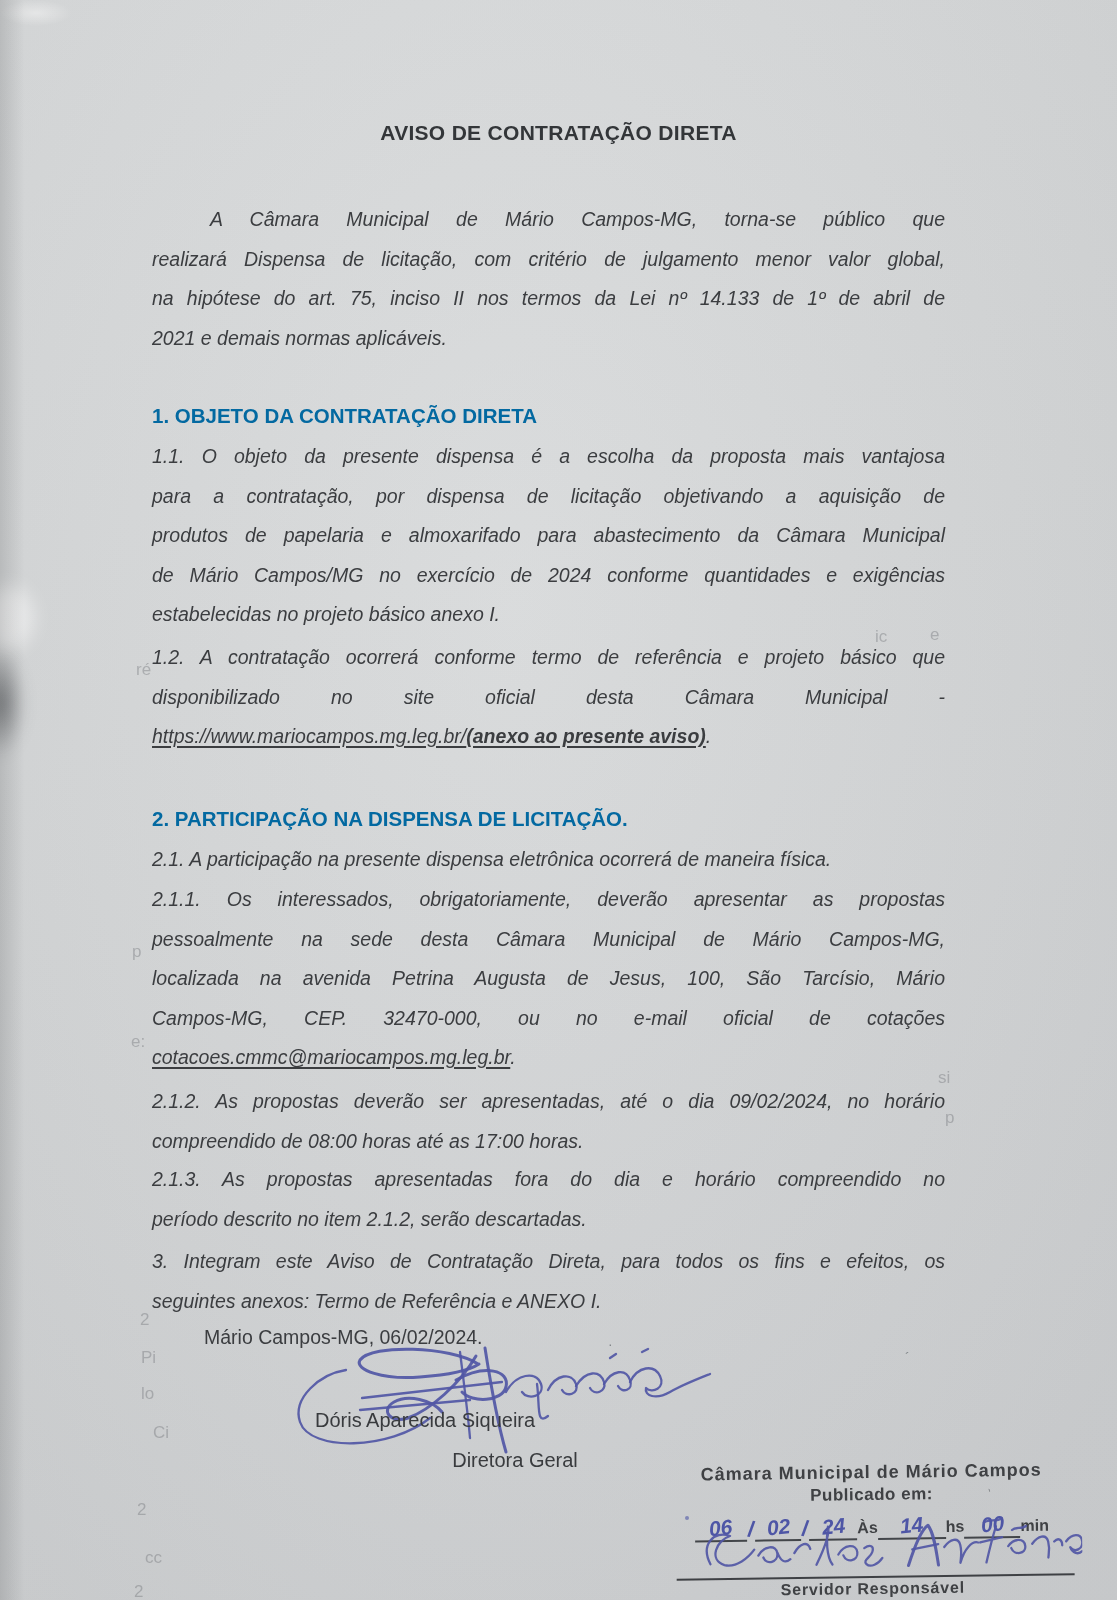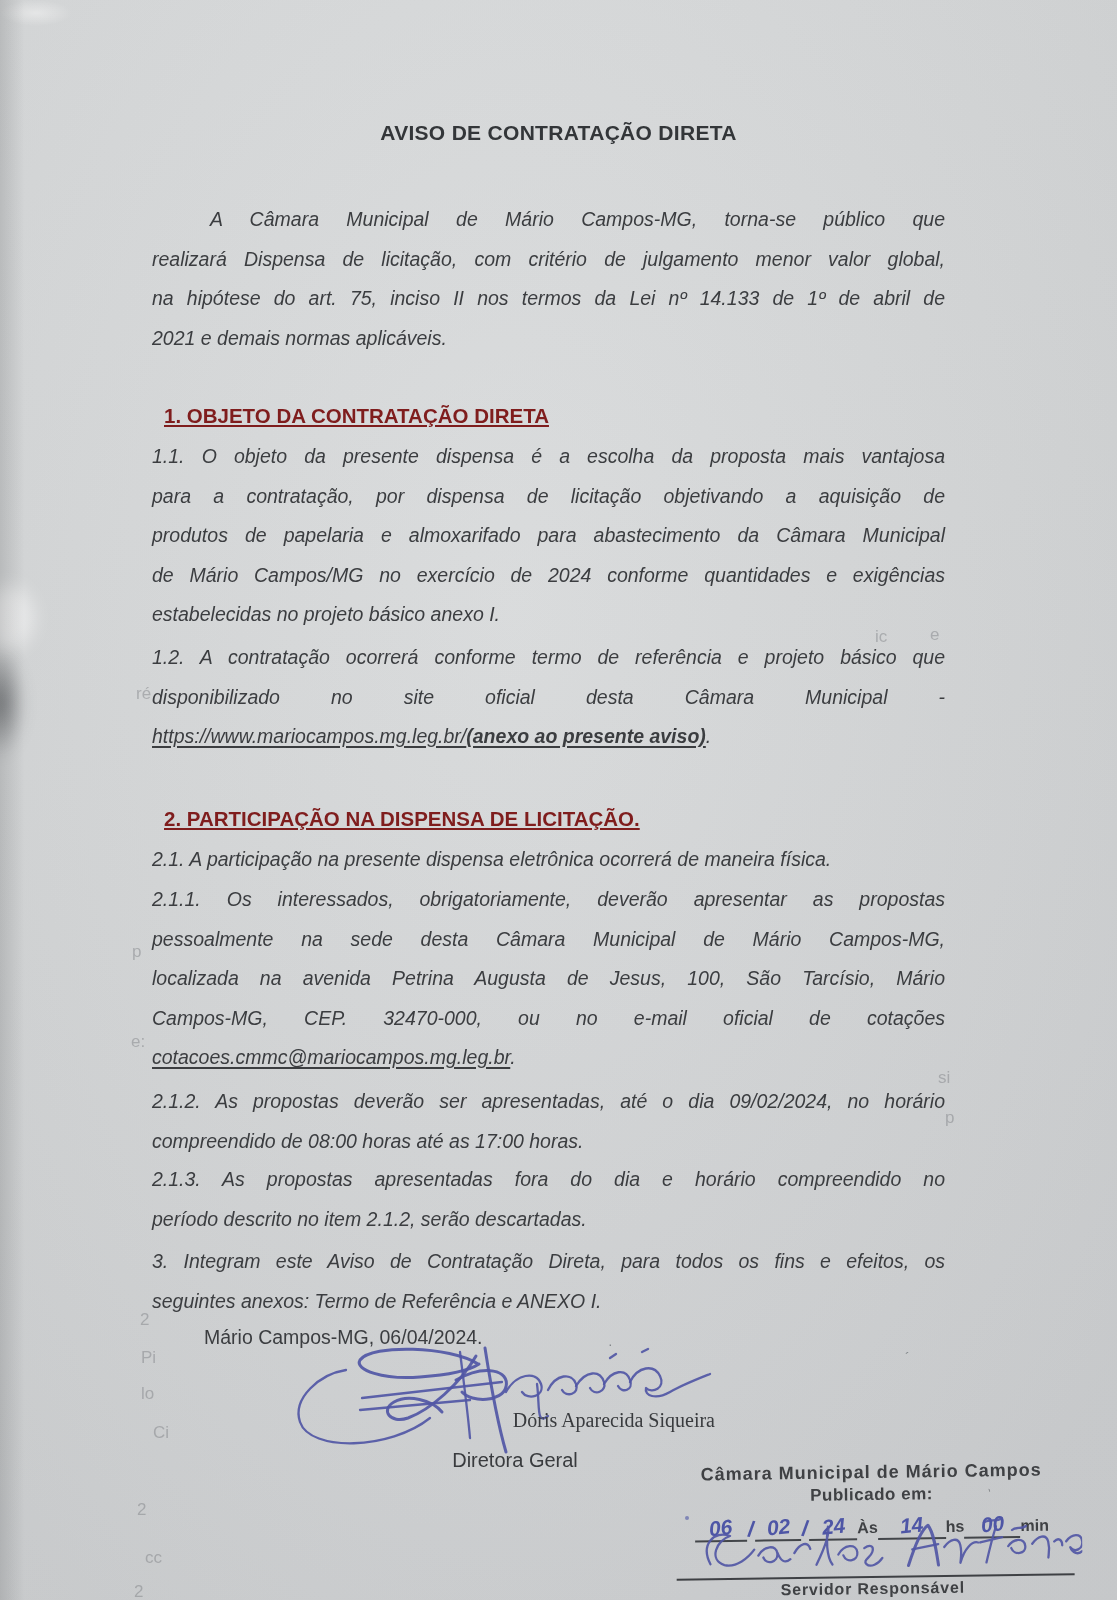--- a/index.html
+++ b/index.html
@@ -15,31 +15,31 @@
   .corner-tl{position:absolute;left:0;top:0;width:240px;height:130px;
     background:radial-gradient(closest-side at 15% 10%,rgba(255,255,255,0.55),rgba(255,255,255,0));pointer-events:none;}
   .crease-light{position:absolute;left:-18px;top:586px;width:52px;height:64px;border-radius:50%;
     background:rgba(255,255,255,0.6);filter:blur(9px);}
   .smudge-dark{position:absolute;left:-26px;top:648px;width:52px;height:110px;border-radius:50%;
     background:radial-gradient(closest-side,rgba(45,48,52,0.55),rgba(45,48,52,0));filter:blur(7px);}
   .vignette{position:absolute;inset:0;background:radial-gradient(ellipse at 46% 38%,rgba(255,255,255,0.05),rgba(20,22,24,0.06) 88%);pointer-events:none;}
 
   .title{position:absolute;left:0;top:121px;width:1117px;text-align:center;
     font-size:21px;font-weight:700;letter-spacing:0.3px;color:#333639;}
-  .heading{position:absolute;left:164px;width:793px;font-size:20.5px;line-height:24px;
-    font-weight:700;color:#7f1d1d;text-decoration:underline;}
+  .heading{position:absolute;left:152px;width:793px;font-size:20.5px;line-height:24px;
+    font-weight:700;color:#0369a1;}
   .block{position:absolute;left:152px;width:793px;font-style:italic;}
   .line{font-size:19.5px;line-height:39.5px;color:#3b3d40;}
   .just{text-align:justify;text-align-last:justify;}
   .indent{text-indent:58px;}
   .link{text-decoration:underline;text-underline-offset:3px;text-decoration-thickness:1.5px;}
   .bold{font-weight:700;}
 
   .dateline{position:absolute;left:204px;top:1326px;font-size:19.5px;color:#3b3d40;}
-  .signer-name{position:absolute;left:315px;top:1409px;width:400px;text-align:right;font-size:20px;color:#393b3e;font-family:Liberation Serif, serif;}
+  .signer-name{position:absolute;left:315px;top:1409px;width:400px;text-align:left;font-size:20px;color:#393b3e;}
   .signer-role{position:absolute;left:315px;top:1449px;width:400px;text-align:center;font-size:20px;color:#393b3e;}
 
   .sig-svg{position:absolute;left:280px;top:1318px;width:450px;height:140px;}
   .sig-stroke{fill:none;stroke:#5157a5;stroke-width:2.3;stroke-linecap:round;stroke-linejoin:round;opacity:0.92;}
   .sig-stroke.thick{stroke-width:3;}
 
   .stamp{position:absolute;left:662px;top:1462px;width:420px;color:#3f4144;transform:rotate(-0.8deg);}
   .stamp-org{font-weight:700;font-size:18px;letter-spacing:1px;text-align:center;white-space:nowrap;}
   .stamp-pub{font-weight:700;font-size:17px;letter-spacing:0.5px;text-align:center;margin-top:2px;}
   .stamp-daterow{margin-top:5px;display:flex;align-items:flex-end;justify-content:center;height:30px;font-size:16px;}
@@ -108,21 +108,21 @@
   </div>
   <div class="block" style="top:1160px">
     <div class="line just">2.1.3. As propostas apresentadas fora do dia e horário compreendido no</div>
     <div class="line">período descrito no item 2.1.2, serão descartadas.</div>
   </div>
   <div class="block" style="top:1242px">
     <div class="line just">3. Integram este Aviso de Contratação Direta, para todos os fins e efeitos, os</div>
     <div class="line">seguintes anexos: Termo de Referência e ANEXO I.</div>
   </div>
 
-  <div class="dateline">Mário Campos-MG, 06/04/2024.</div>
+  <div class="dateline">Mário Campos-MG, 06/02/2024.</div>
 
   <svg class="sig-svg" viewBox="0 0 450 140" aria-label="Dóris Aparecida Siqueira">
     <path class="sig-stroke thick" d="M198,46 C170,28 92,26 80,42 C74,52 104,62 140,59 C168,57 190,52 199,46"></path>
     <path class="sig-stroke thick" d="M196,38 C180,66 150,92 128,100 C110,106 100,92 114,84 C128,76 152,82 162,94"></path>
     <path class="sig-stroke" d="M150,100 C110,132 30,134 20,104 C12,80 40,56 66,52"></path>
     <path class="sig-stroke thick" d="M205,30 C210,62 216,100 226,134"></path>
     <path class="sig-stroke" d="M180,34 C184,66 188,96 190,120"></path>
     <path class="sig-stroke" d="M82,80 L222,64"></path>
     <path class="sig-stroke" d="M80,92 L190,82"></path>
     <path class="sig-stroke thick" d="M176,62 C205,46 230,52 226,69 C222,84 192,85 182,74"></path>
@@ -188,21 +188,21 @@
     <div class="stamp-role">Servidor Responsável</div>
   </div>
 
   <div class="ink-dot" style="left:685px;top:1516px;width:4px;height:4px;"></div>
   <div class="gray-tick" style="left:985px;top:1486px;transform:rotate(30deg);">`</div>
   <div class="gray-tick" style="left:905px;top:1350px;">´</div>
   <div class="gray-tick" style="left:608px;top:1336px;">·</div>
 
   <div class="bleed" style="left:875px;top:627px;">ic</div>
   <div class="bleed" style="left:930px;top:625px;">e</div>
-  <div class="bleed" style="left:136px;top:684px;">ré</div>
+  <div class="bleed" style="left:136px;top:660px;">ré</div>
   <div class="bleed" style="left:132px;top:942px;">p</div>
   <div class="bleed" style="left:131px;top:1032px;">e:</div>
   <div class="bleed" style="left:938px;top:1068px;">si</div>
   <div class="bleed" style="left:945px;top:1108px;">p</div>
   <div class="bleed" style="left:140px;top:1310px;">2</div>
   <div class="bleed" style="left:141px;top:1348px;">Pi</div>
   <div class="bleed" style="left:141px;top:1384px;">lo</div>
   <div class="bleed" style="left:153px;top:1423px;">Ci</div>
   <div class="bleed" style="left:137px;top:1500px;">2</div>
   <div class="bleed" style="left:145px;top:1548px;">cc</div>

